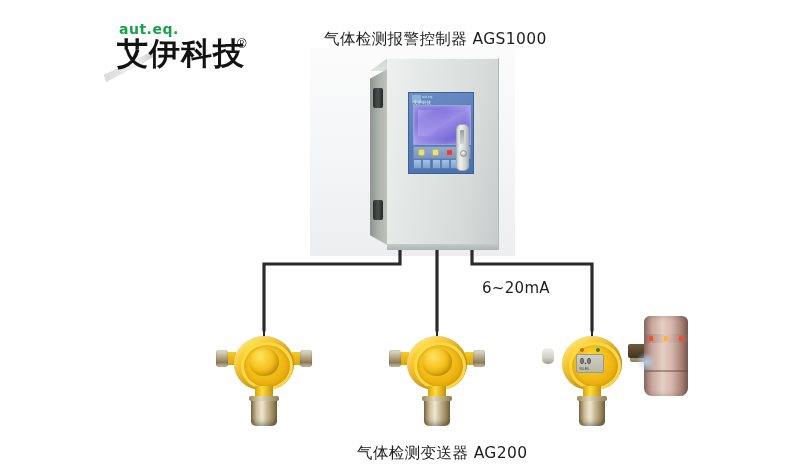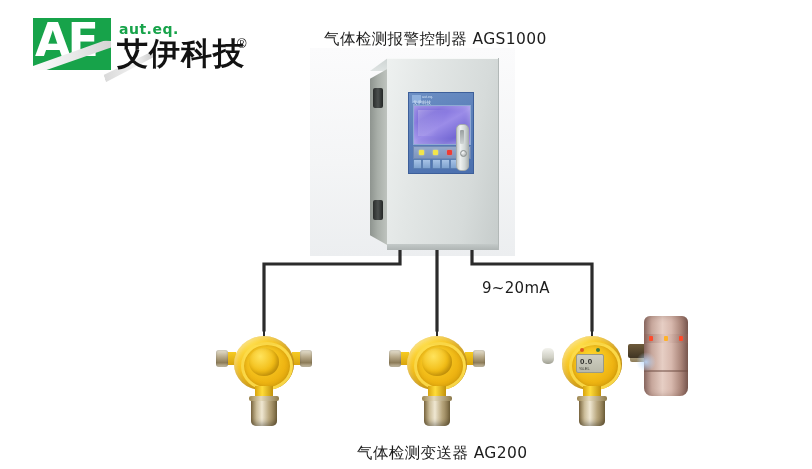--- a/index.html
+++ b/index.html
@@ -358,21 +358,21 @@
     left: 40px; top: 36px;
     width: 26px; height: 17px;
     background: linear-gradient(180deg, #cfcfc2 0%, #b9b9a9 100%);
     border: 1px solid #9a9a86;
     border-radius: 2px;
     overflow: hidden;
   }
   .det-lcd .digits {
     position: absolute;
     left: 3px; top: 3px;
-    font-family: Liberation Sans, sans-serif;
+    font-family: Liberation Serif, serif;
     font-size: 8px;
     font-weight: bold;
     color: #2c2c28;
     letter-spacing: 0.5px;
     line-height: 8px;
     text-align: center;
   }
   .det-lcd .sub {
     position: absolute;
     left: 2px; bottom: 1px;
@@ -445,35 +445,31 @@
     width: 12px; height: 16px;
     border-radius: 5px;
     background: linear-gradient(180deg, #f3f3ee 0%, #cfcfc4 60%, #9f9f92 100%);
     box-shadow: 0 0 4px rgba(255,255,255,0.8);
   }
 </style>
 </head>
 <body>
 
 <div id="logo">
-  <div id="logo-mark">
-    <span class="ae-text">AE</span>
-    <span class="swoosh"></span>
-  </div>
   <div id="logo-swoosh-ext"></div>
   <div id="logo-auteq">aut.eq.</div>
   <div id="logo-cn">艾伊科技</div>
   <div id="logo-reg">®</div>
 </div>
 
 <div id="backdrop"></div>
 
 <div class="diagram-label" id="controller-title">气体检测报警控制器 AGS1000</div>
 <div class="diagram-label" id="transmitter-title">气体检测变送器 AG200</div>
-<div class="diagram-label" id="signal-label">9~20mA</div>
+<div class="diagram-label" id="signal-label">6~20mA</div>
 
 <svg id="wiring" viewBox="0 0 812 469">
   <g fill="none" stroke="#2b2b2b" stroke-width="3.2" stroke-linecap="square" stroke-linejoin="miter">
     <path d="M 400 250 L 400 264 L 264 264 L 264 330"></path>
     <path d="M 437 250 L 437 330"></path>
     <path d="M 472 250 L 472 264 L 592 264 L 592 330"></path>
   </g>
 </svg>
 
 <div id="cabinet">

